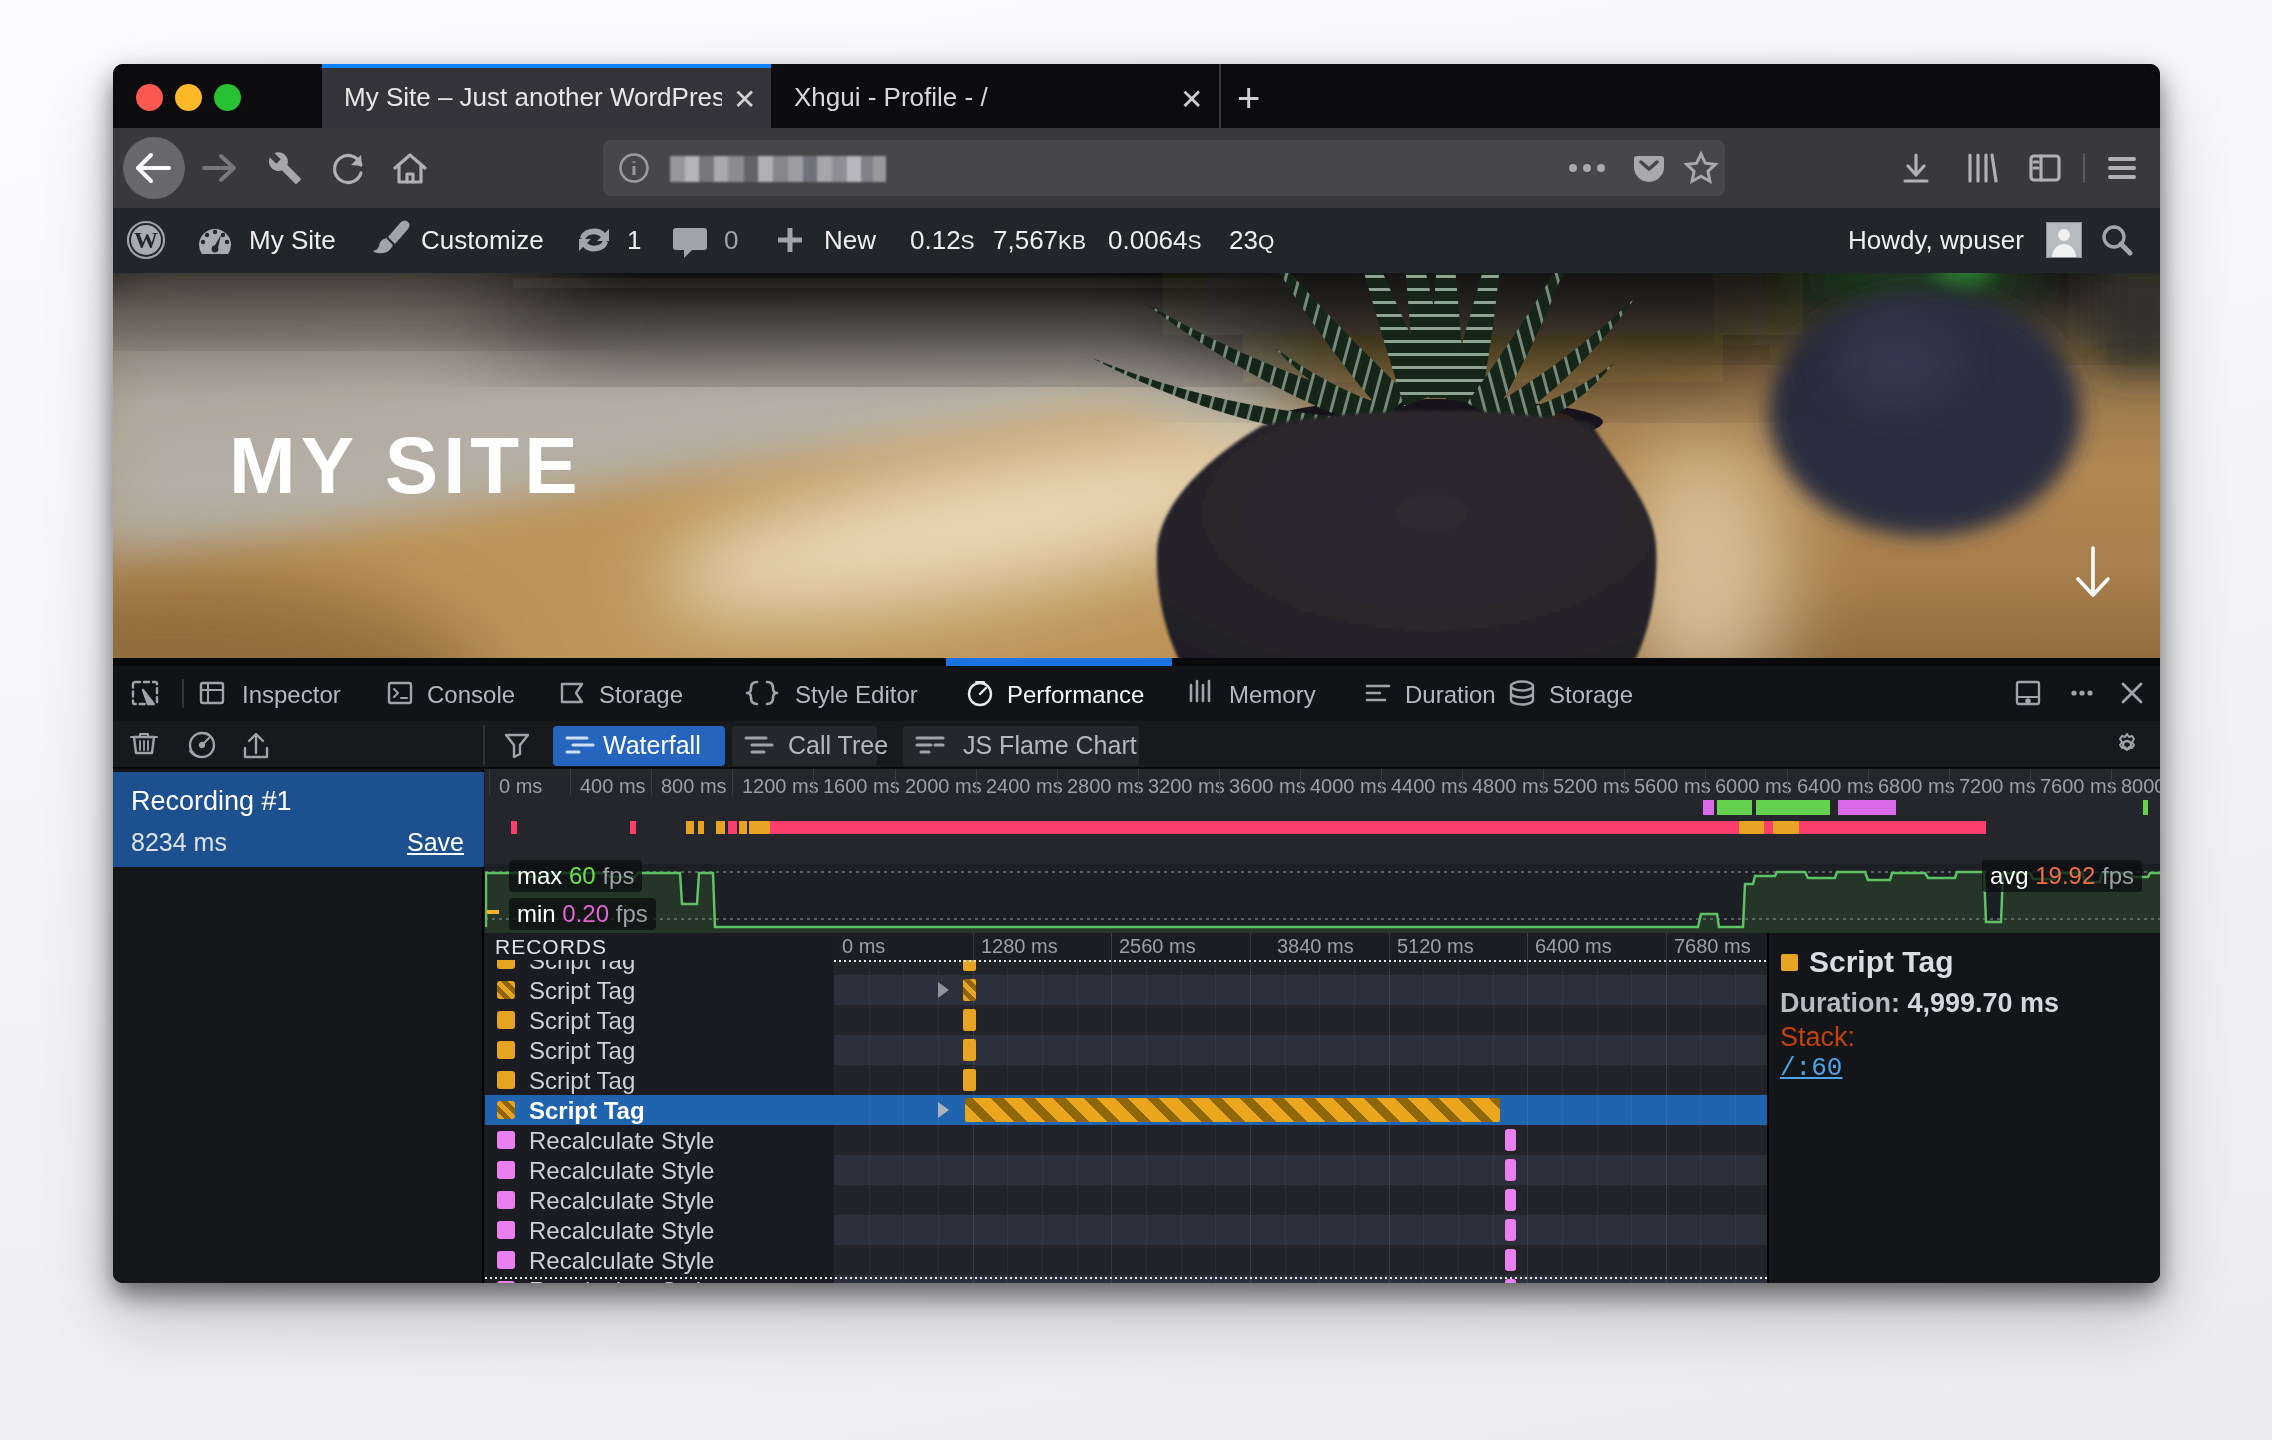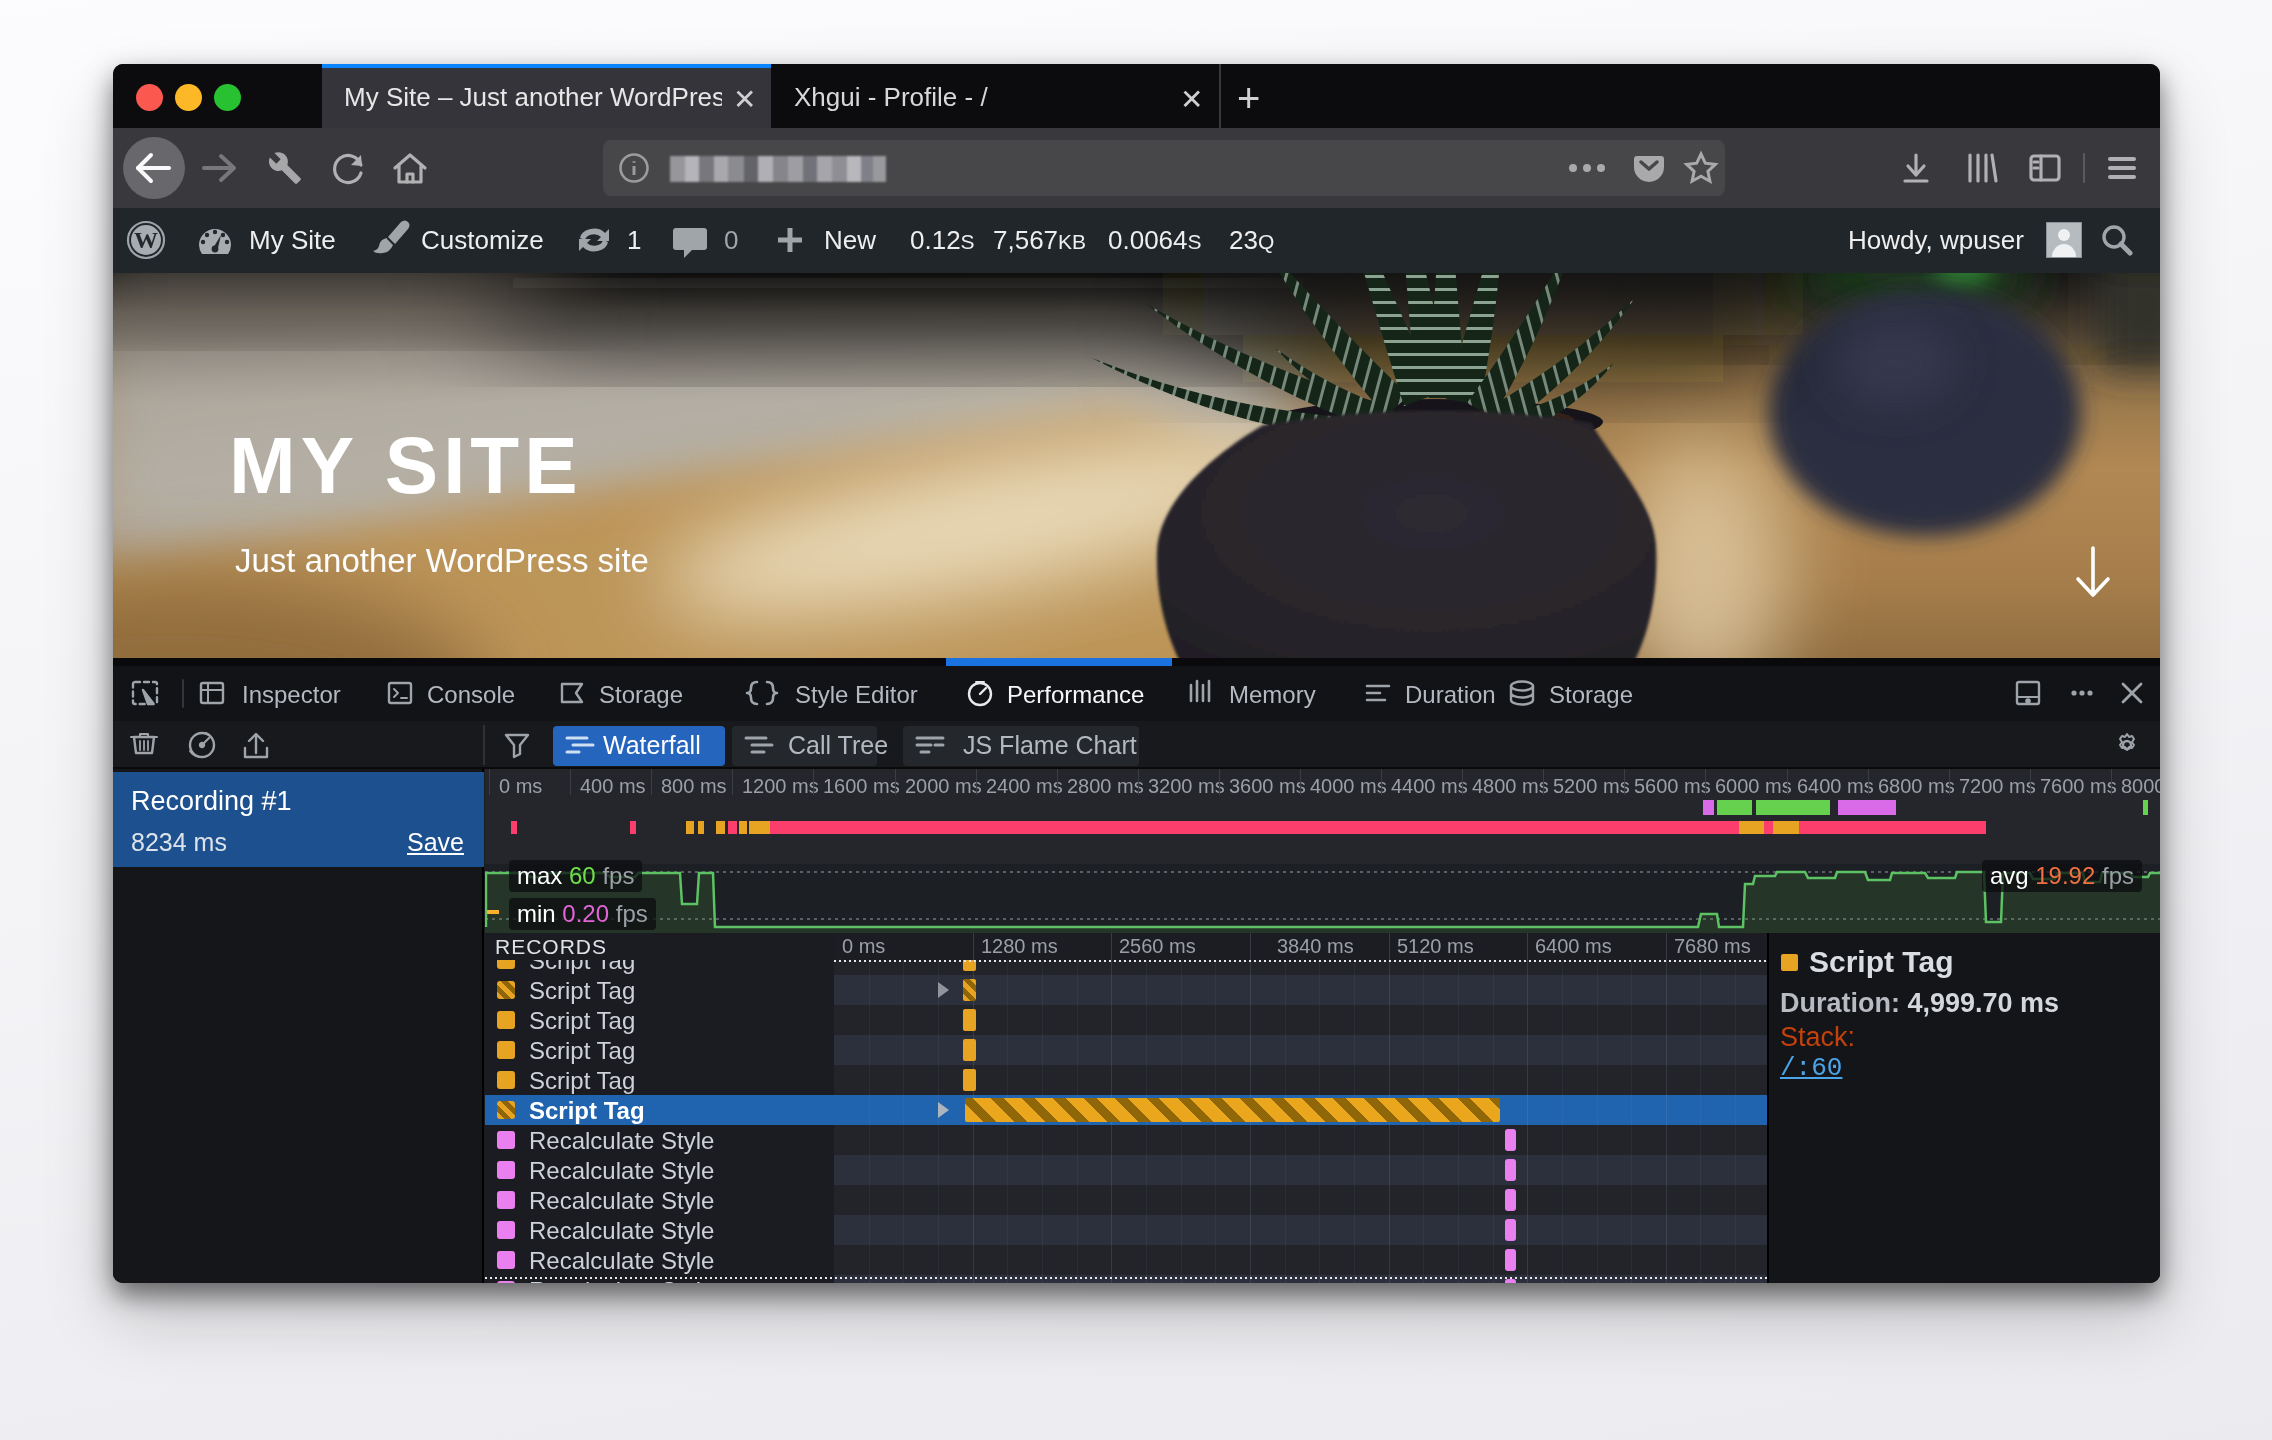--- a/index.html
+++ b/index.html
@@ -316,21 +316,20 @@
         <path d="M30,-20 Q24,-130 10,-240 Q-2,-130 -6,-20 Z" fill="url(#zeb)"></path>
         <path d="M45,-13 Q65,-117 70,-225 Q41,-122 11,-19 Z" fill="url(#zeb)"></path>
         <path d="M58,-1 Q109,-85 140,-180 Q90,-95 32,-15 Z" fill="url(#zebR)"></path>
         <path d="M66,12 Q144,-41 200,-120 Q132,-55 50,-8 Z" fill="url(#zebR)"></path>
         <path d="M70,20 Q134,0 179,-55 Q126,-14 58,-0 Z" fill="url(#zebR)"></path>
         <path d="M-40,-8 Q-105,-30 -160,-70 Q-112,-19 -50,8 Z" fill="url(#zebL)"></path>
       </g>
       <path d="M1150,152 C1083,192 1046,237 1044,277 C1042,332 1058,372 1070,395 L1518,395 C1532,370 1546,327 1543,272 C1540,230 1502,190 1478,150 Q1322,124 1150,152 Z" fill="url(#potg)" filter="url(#b2)"></path>
     </svg>
     <div id="hero-title">MY SITE</div>
-    <div id="hero-sub">Just another WordPress site</div>
     <svg id="hero-arrow" width="48" height="58" viewBox="0 0 48 58" fill="none" stroke="#ffffff" stroke-width="3.6" stroke-linecap="round" stroke-linejoin="round">
       <path d="M24,4 V50 M9,35 L24,51 L39,35"></path>
     </svg>
   </div>
 
   <div style="position:absolute;left:0;top:594px;width:2047px;height:8px;background:#0a0a0c;"></div>
 
   <div id="dt-tabs">
     <div id="perfline"></div>
     <svg class="abs" style="left:0;top:0;" width="2047" height="55" viewBox="0 0 2047 55" fill="none" stroke="#9fa4ab" stroke-width="2.4" stroke-linecap="round" stroke-linejoin="round">

